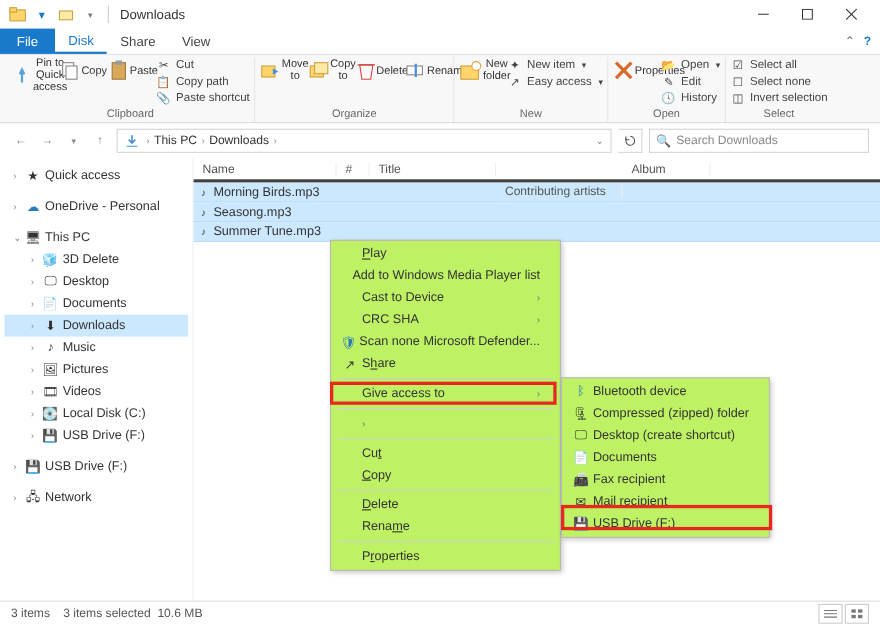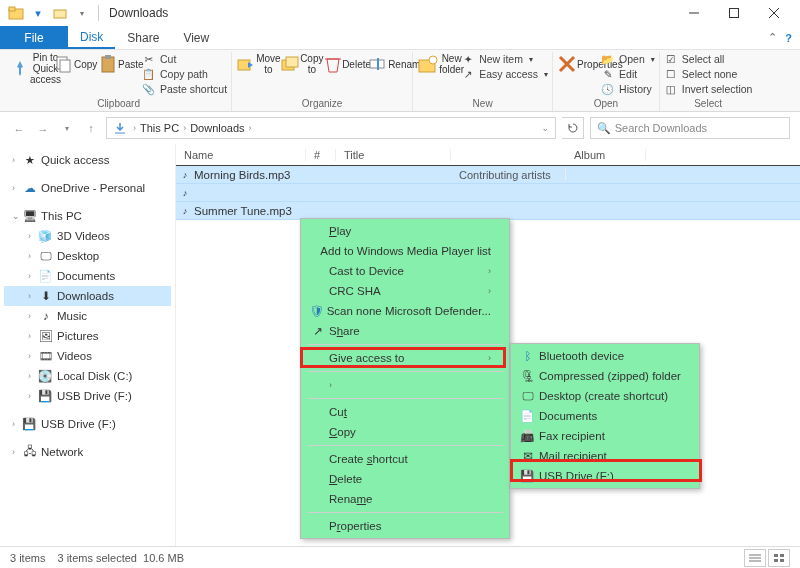--- a/index.html
+++ b/index.html
@@ -9,21 +9,21 @@
 .titlebar { height: 26px; display: flex; align-items: center; padding: 0 6px; background: #fff; }
 .titlebar .qat { display: flex; gap: 2px; align-items: center; }
 .titlebar .qat .qicon { width: 20px; height: 20px; display: flex; align-items: center; justify-content: center; }
 .titlebar .sep { width: 1px; height: 16px; background: #ccc; margin: 0 6px; }
 .titlebar .title { margin-left: 4px; font-size: 12px; }
 .titlebar .winbtns { margin-left: auto; display: flex; }
 .titlebar .winbtn { width: 40px; height: 24px; display: flex; align-items: center; justify-content: center; }
 
 
 .tabbar { height: 24px; display: flex; align-items: stretch; border-bottom: 1px solid #e3e3e3; }
-.tabbar .file { background: #1979ca; color: #fff; width: 68px; display: flex; align-items: center; justify-content: center; font-size: 12px; }
+.tabbar .file { background: #1979ca; color: #fff; width: 50px; display: flex; align-items: center; justify-content: center; font-size: 12px; }
 .tabbar .tab { padding: 0 12px; display: flex; align-items: center; font-size: 12px; color: #444; }
 .tabbar .tab.active { border-bottom: 2px solid #1979ca; color: #1979ca; }
 .tabbar .spacer { flex: 1; }
 .tabbar .right { display: flex; align-items: center; padding-right: 8px; gap: 8px; }
 
 
 .ribbon { display: flex; height: 62px; border-bottom: 1px solid #dadada; background: #f8f8f8; padding: 2px 6px 0; }
 .group { display: flex; flex-direction: column; align-items: center; border-right: 1px solid #e6e6e6; padding: 0 4px; }
 .group .items { display: flex; align-items: flex-start; gap: 4px; }
 .group .glabel { font-size: 10px; color: #666; margin-top: auto; padding-bottom: 2px; }
@@ -47,33 +47,33 @@
 .main { display: flex; height: 402px; }
 .navpane { width: 175px; padding: 6px 4px; overflow: hidden; }
 .navitem { display: flex; align-items: center; height: 20px; padding-left: 8px; font-size: 11.5px; color: #333; }
 .navitem .exp { width: 10px; color: #888; font-size: 9px; }
 .navitem .nicon { width: 16px; text-align: center; margin-right: 3px; }
 .navitem.sub { padding-left: 24px; }
 .navitem.selected { background: #cce8ff; }
 .navsep { height: 8px; }
 
 .filepane { flex: 1; border-left: 1px solid #eee; }
-.colhead { display: flex; height: 22px; align-items: center; border-bottom: 1px solid #404040; font-size: 11px; color: #555; }
+.colhead { display: flex; height: 22px; align-items: center; border-bottom: 3px solid #404040; font-size: 11px; color: #555; }
 .colhead div { padding: 0 8px; border-right: 1px solid #eee; }
 .colhead .c-name { width: 130px; }
 .colhead .c-num { width: 30px; }
 .colhead .c-title { width: 115px; }
 .colhead .c-artist { width: 115px; margin-top: 40px; }
 .colhead .c-album { width: 80px; }
 .filerow { display: flex; align-items: center; height: 18px; background: #cce8ff; font-size: 11.5px; border-bottom: 1px solid #b8dcfd; }
 .filerow .ficon { width: 18px; text-align: center; font-size: 9px; }
 .filerow .fname { width: 260px; }
 
 
-.ctxmenu { position: absolute; background: #86efac; border: 1px solid #b9b9b9; box-shadow: 2px 2px 5px rgba(0,0,0,0.25); font-size: 11.5px; padding: 2px 0; }
+.ctxmenu { position: absolute; background: #bef264; border: 1px solid #b9b9b9; box-shadow: 2px 2px 5px rgba(0,0,0,0.25); font-size: 11.5px; padding: 2px 0; }
 .ctxmenu .mi { display: flex; align-items: center; height: 20px; padding: 0 18px 0 6px; }
 .ctxmenu .mi .micon { width: 22px; text-align: center; }
 .ctxmenu .mi .mlabel { flex: 1; white-space: nowrap; }
 .ctxmenu .mi .arrow { color: #666; font-size: 9px; }
 .ctxmenu .msep { height: 1px; background: #d0d0d0; margin: 3px 6px; }
 .ctxmenu .mi u { text-decoration: underline; }
 .highlightbox { position: absolute; border: 3px solid #e6281f; pointer-events: none; }
 
 
 .status { position: absolute; bottom: 0; left: 0; right: 0; height: 22px; border-top: 1px solid #ddd; display: flex; align-items: center; padding: 0 10px; font-size: 11px; color: #555; gap: 12px; }
@@ -351,21 +351,21 @@
       </div>
     <div class="navsep"></div>
     <div class="navitem">
         <span class="exp">⌄</span>
         <span class="nicon">🖥</span>
         <span>This PC</span>
       </div>
     <div class="navitem sub">
         <span class="exp">›</span>
         <span class="nicon">🧊</span>
-        <span>3D Videos</span>
+        <span>3D Delete</span>
       </div>
     <div class="navitem sub">
         <span class="exp">›</span>
         <span class="nicon">🖵</span>
         <span>Desktop</span>
       </div>
     <div class="navitem sub">
         <span class="exp">›</span>
         <span class="nicon">📄</span>
         <span>Documents</span>
@@ -421,20 +421,21 @@
       <div class="c-title">Title</div>
       <div class="c-artist">Contributing artists</div>
       <div class="c-album">Album</div>
     </div>
     <div class="filerow">
         <span class="ficon">♪</span>
         <span class="fname">Morning Birds.mp3</span>
       </div>
     <div class="filerow">
         <span class="ficon">♪</span>
+        <span class="fname">Seasong.mp3</span>
       </div>
     <div class="filerow">
         <span class="ficon">♪</span>
         <span class="fname">Summer Tune.mp3</span>
       </div>
   </div>
 </div>
 
 <div class="ctxmenu" style="left:300px; top:218px; width:210px">
   <div class="mi">
@@ -477,24 +478,20 @@
   <div class="msep"></div>
   <div class="mi">
       <span class="micon"></span>
       <span class="mlabel">Cu<u>t</u></span>
     </div>
   <div class="mi">
       <span class="micon"></span>
       <span class="mlabel"><u>C</u>opy</span>
     </div>
   <div class="msep"></div>
-  <div class="mi">
-      <span class="micon"></span>
-      <span class="mlabel">Create <u>s</u>hortcut</span>
-    </div>
   <div class="mi">
       <span class="micon"></span>
       <span class="mlabel"><u>D</u>elete</span>
     </div>
   <div class="mi">
       <span class="micon"></span>
       <span class="mlabel">Rena<u>m</u>e</span>
     </div>
   <div class="msep"></div>
   <div class="mi">

